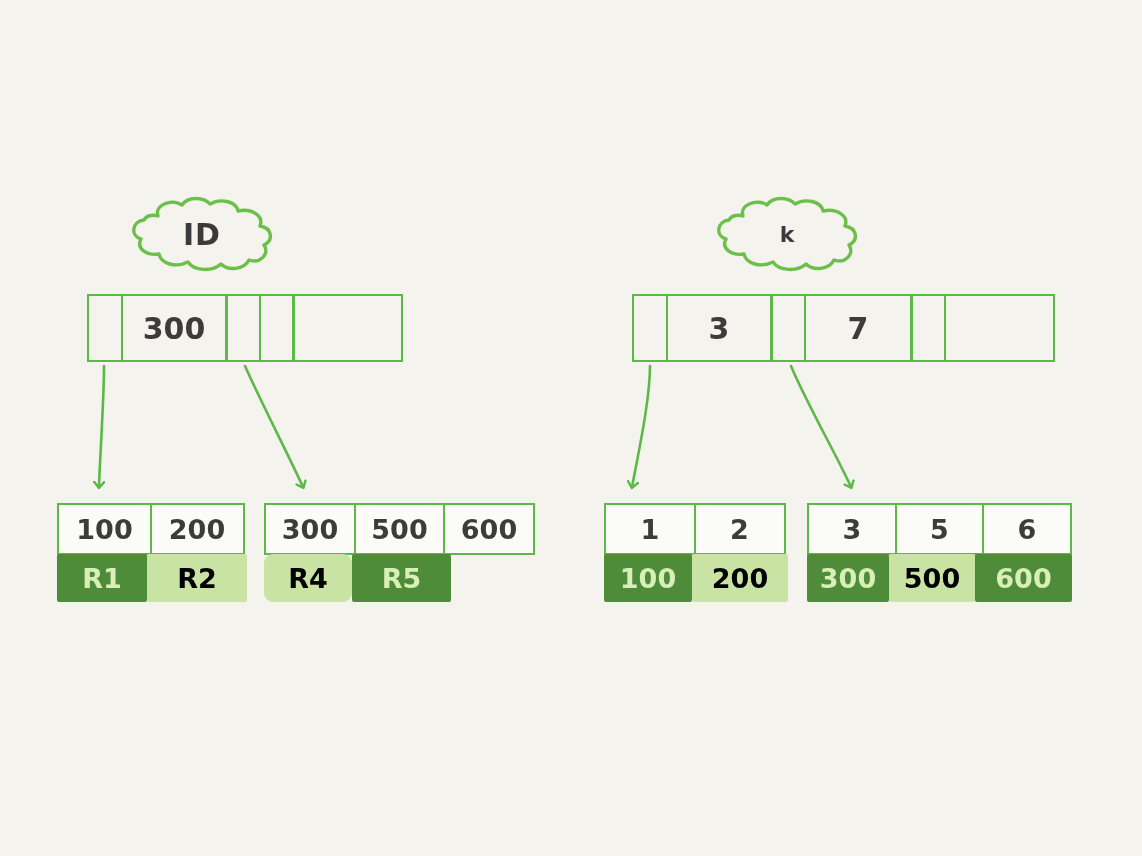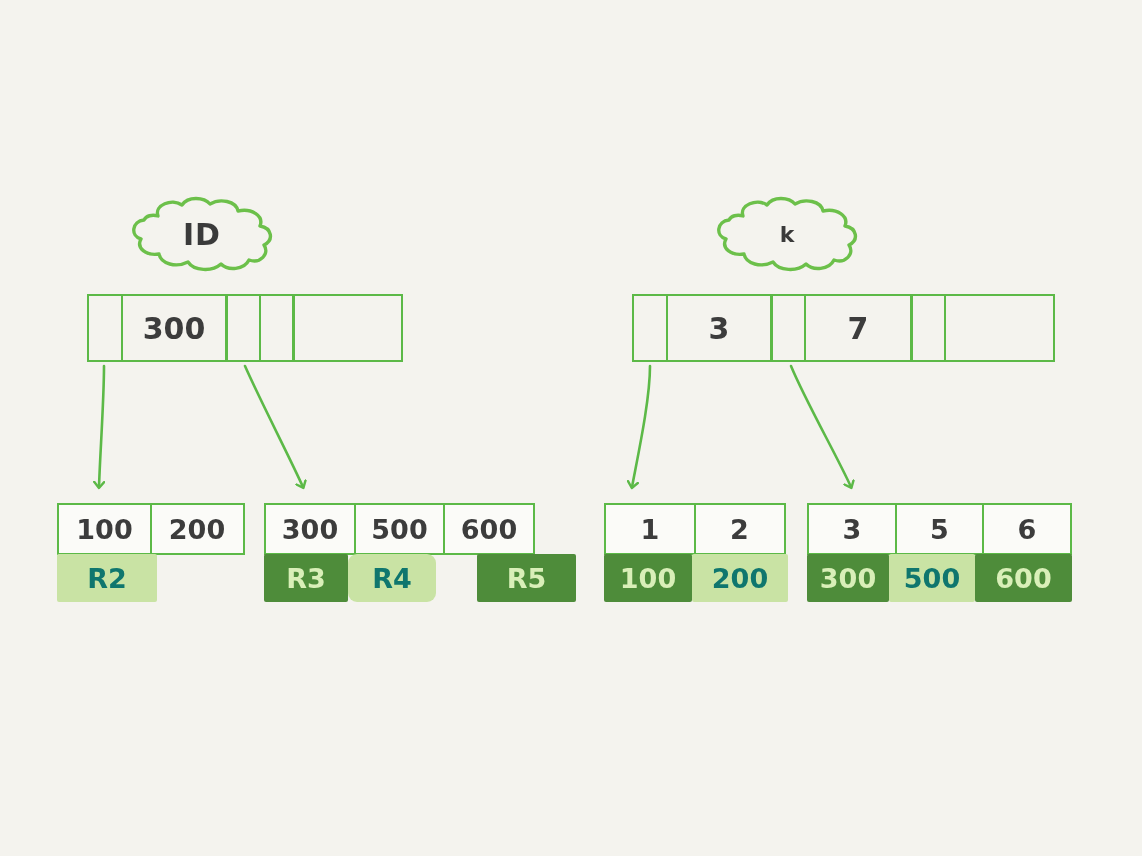--- a/index.html
+++ b/index.html
@@ -115,21 +115,21 @@
     font-size: 27px;
     font-weight: 600;
     border-radius: 2px;
   }
   .leaf-val-cell.dark {
     background: #4e8c3a;
     color: #d9efb8;
   }
   .leaf-val-cell.light {
     background: #c9e3a4;
-    color: #0f766e;
+    color: #000000;
   }
 
   
   .arrows {
     position: absolute;
     left: 0; top: 0;
     width: 1142px;
     height: 856px;
     pointer-events: none;
     overflow: visible;
@@ -175,34 +175,34 @@
     <div class="node-cell ptr"></div>
     <div class="node-cell tail"></div>
   </div>
 
   <div class="leaf-group" style="left:57px; top:503px;">
     <div class="leaf-keys">
       <div class="leaf-key-cell" style="width:95px;">100</div>
       <div class="leaf-key-cell" style="width:95px;">200</div>
     </div>
     <div class="leaf-vals">
+      <div class="leaf-val-cell dark" style="width:90px;">R1</div>
       <div class="leaf-val-cell light" style="width:100px;">R2</div>
     </div>
   </div>
 
   <div class="leaf-group" style="left:264px; top:503px;">
     <div class="leaf-keys">
       <div class="leaf-key-cell" style="width:92px;">300</div>
       <div class="leaf-key-cell" style="width:92px;">500</div>
       <div class="leaf-key-cell" style="width:92px;">600</div>
     </div>
     <div class="leaf-vals">
-      <div class="leaf-val-cell dark" style="width:84px;">R3</div>
       <div class="leaf-val-cell light" style="width:88px;border-radius:9px;">R4</div>
-      <div class="leaf-val-cell dark" style="width:99px;margin-left:41px;">R5</div>
+      <div class="leaf-val-cell dark" style="width:99px;">R5</div>
     </div>
   </div>
 
   <div class="cloud" style="left:713px; top:196px;">
     <svg viewBox="0 0 148 78" xmlns="http://www.w3.org/2000/svg">
       <path d="M30,20 C26,9 44,2 54,9 C60,0 76,1 82,8 C92,2 108,5 110,15
                C124,12 136,20 132,30 C144,32 146,44 136,49
                C142,58 132,68 121,64 C116,74 100,75 93,68
                C84,76 66,75 60,66 C48,72 33,68 31,58
                C18,60 8,52 13,43 C2,40 4,25 16,24

